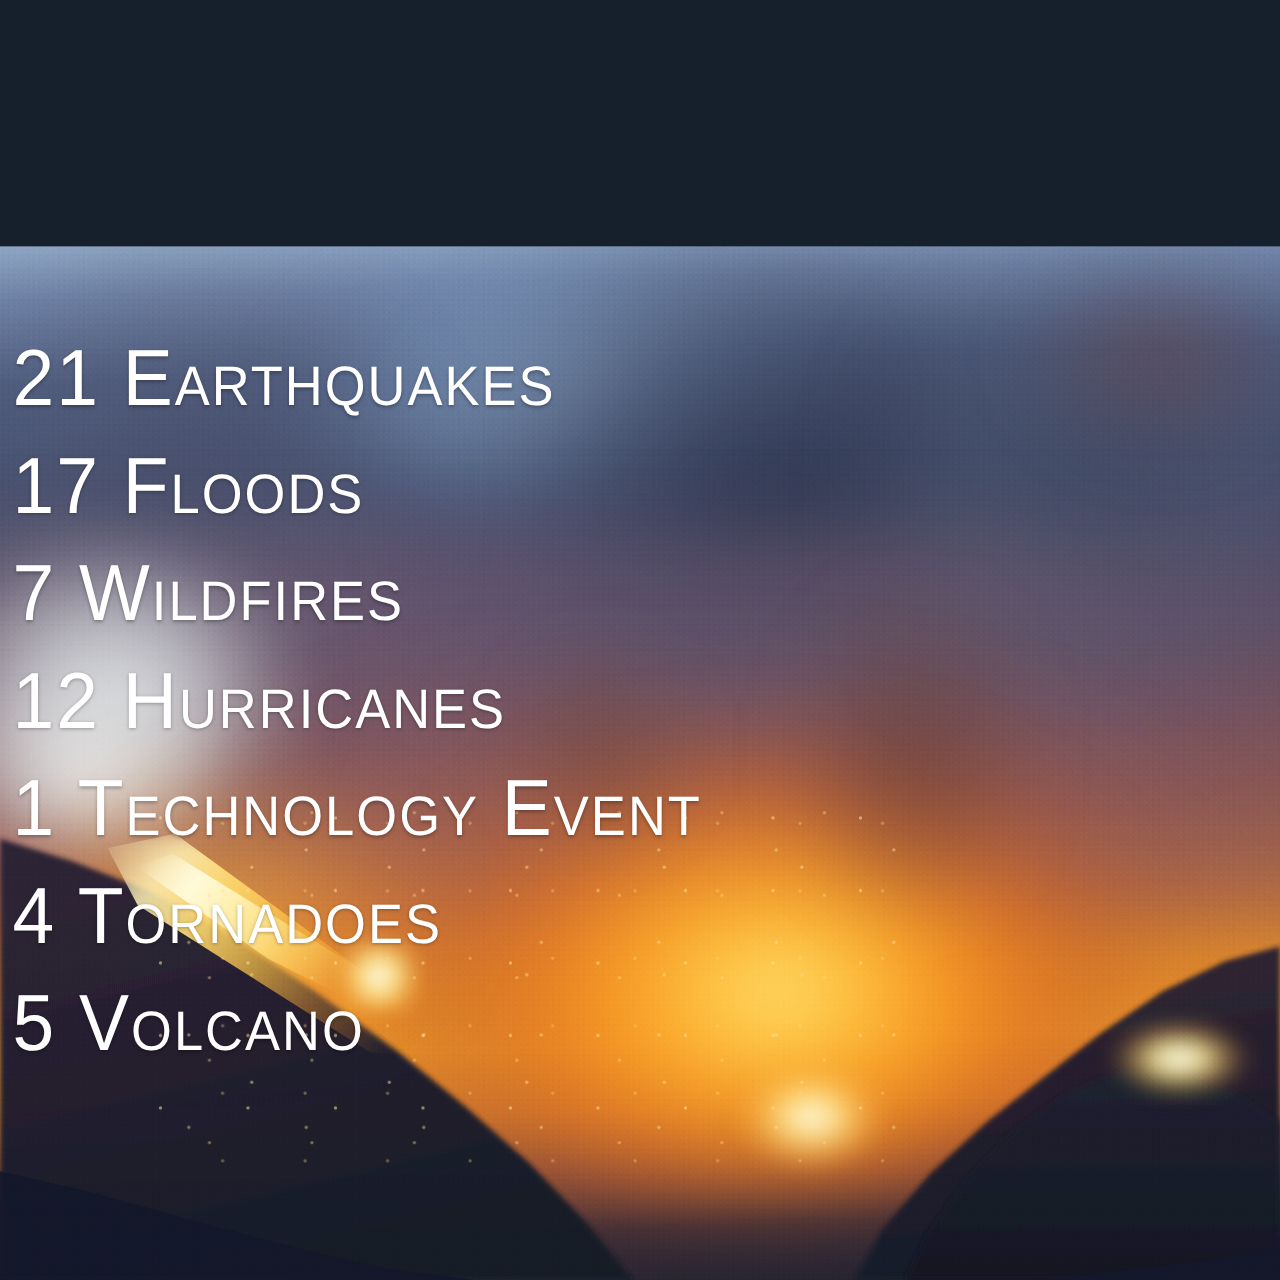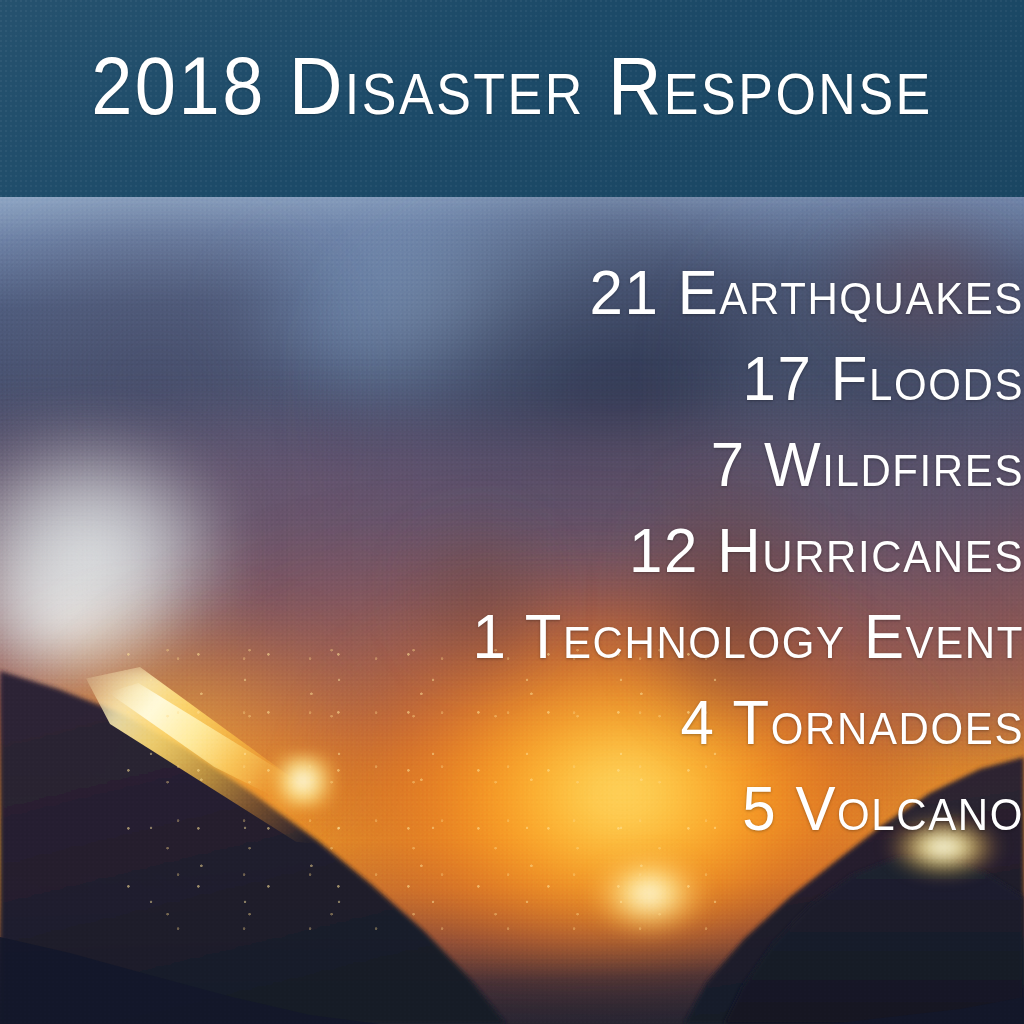--- a/index.html
+++ b/index.html
@@ -323,48 +323,43 @@
     mix-blend-mode: overlay;
   }
 
   
   #stats-list {
     position: absolute;
     left: 0;
     right: 0;
     top: 250px;
     z-index: 60;
-    text-align: right;
+    text-align: left;
     padding: 0;
-    margin: 0;
+    margin: 10px;
     list-style: none;
   }
   .stat-line {
     color: #ffffff;
     font-family: "Liberation Sans", sans-serif;
     font-size: 60px;
     font-weight: 300;
     font-variant: small-caps;
     letter-spacing: 1.6px;
     line-height: 86px;
     white-space: nowrap;
     text-shadow: 0 1px 3px rgba(0,0,0,0.30);
     transform: scaleY(1.06);
   }
 </style>
 </head>
 <body>
 
 <div id="poster">
 
-  <div id="header">
-    <div id="header-texture" class="layer"></div>
-    <div id="header-sheen" class="layer"></div>
-    <div id="poster-title">2018 Disaster Response</div>
-  </div>
 
   <div id="photo">
 
     <div id="sky-base" class="layer"></div>
     <div id="sky-blue-patch" class="layer"></div>
 
     <div id="smoke-plume-left" class="layer"></div>
     <div id="smoke-plume-main" class="layer"></div>
     <div id="smoke-plume-right" class="layer"></div>
     <div id="smoke-warm-upper-right" class="layer"></div>

